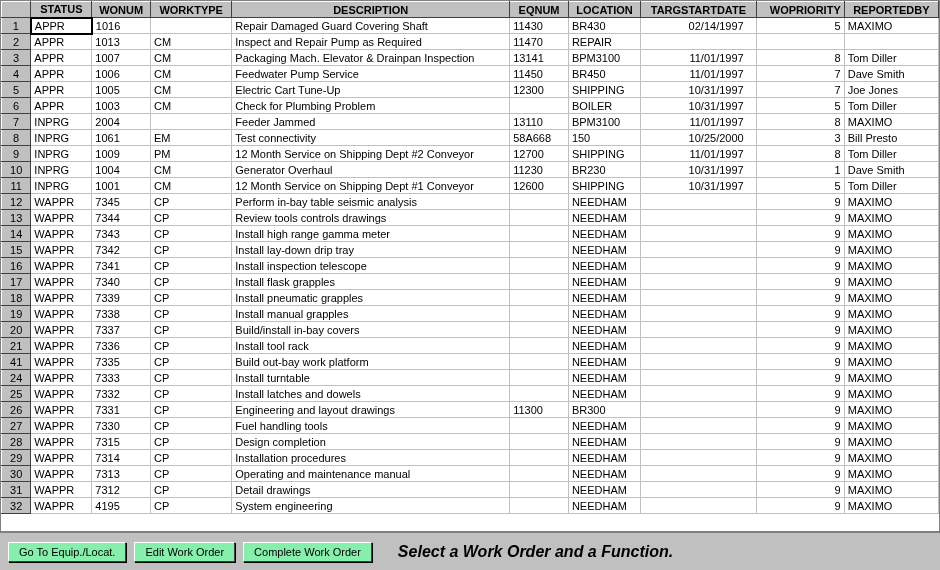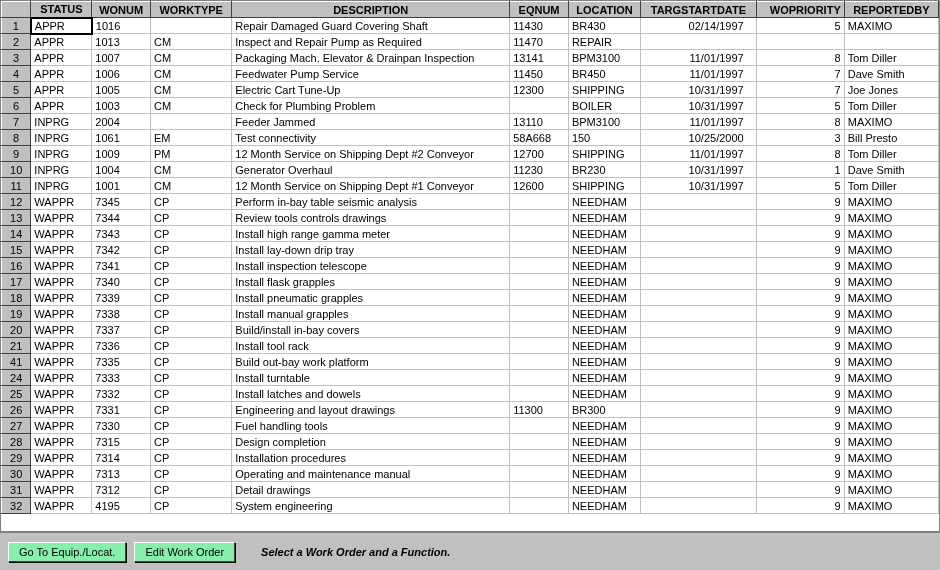--- a/index.html
+++ b/index.html
@@ -91,21 +91,21 @@
   box-shadow: 1px 1px 0 #000;
   padding: 3px 10px;
   font-size: 11px;
   font-family: Arial, sans-serif;
   cursor: pointer;
 }
 .status-text {
   margin-left: 18px;
   font-weight: bold;
   font-style: italic;
-  font-size: 11px;
+  font-size: 16px;
 }
 </style>
 </head>
 <body>
 
 <div class="grid-area">
   <table>
     <thead>
       <tr>
         <th class="corner"></th>
@@ -493,14 +493,15 @@
           <td class="col-wopri num">9</td>
           <td class="col-repby">MAXIMO</td>
         </tr>
       </tbody>
   </table>
 </div>
 
 <div class="bottom-bar">
   <button class="btn">Go To Equip./Locat.</button>
   <button class="btn">Edit Work Order</button>
+  <button class="btn">Complete Work Order</button>
   <span class="status-text">Select a Work Order and a Function.</span>
 </div>
 
 </body></html>

